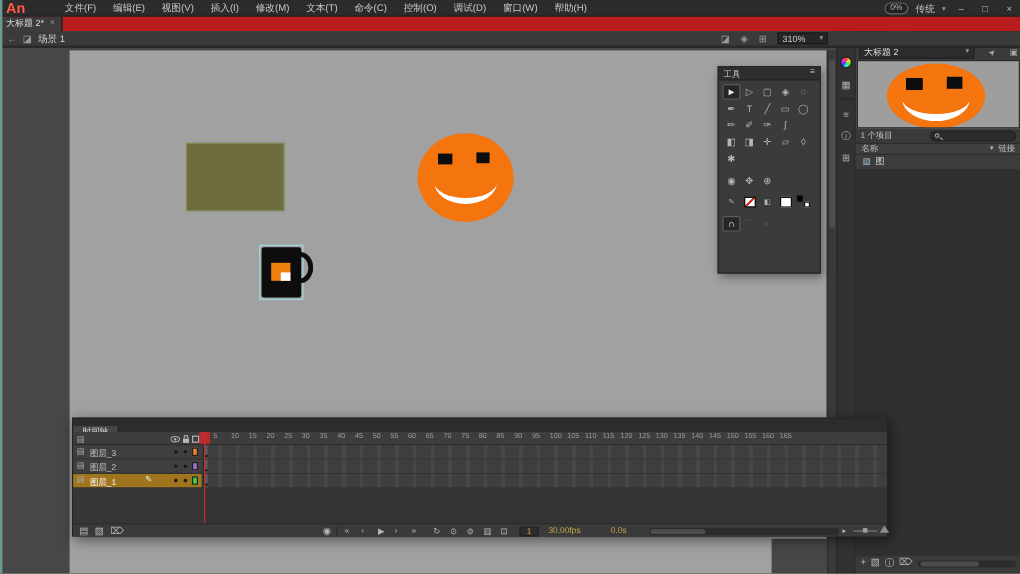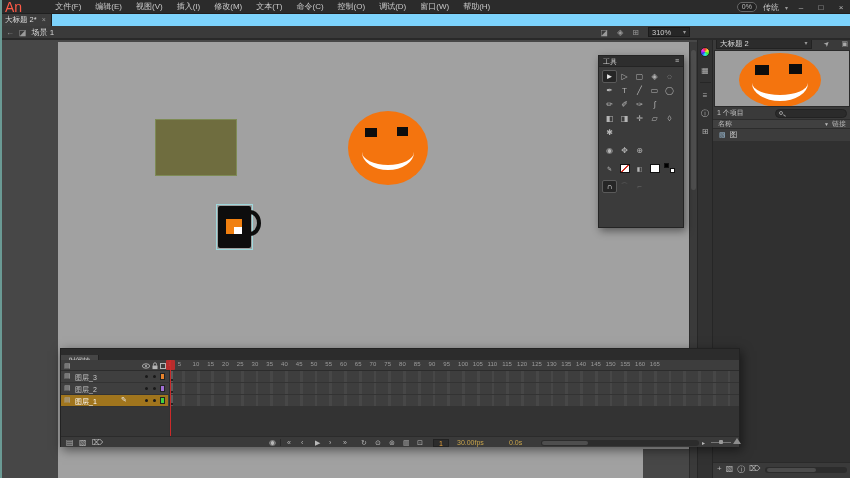--- a/index.html
+++ b/index.html
@@ -2,30 +2,30 @@
 <html><head>
 <meta charset="utf-8">
 <style>
   * { box-sizing: border-box; margin: 0; padding: 0; }
   html,body { width:850px; height:478px; overflow:hidden; }
   body { position:relative; background:#474747; font-family:"Liberation Sans","DejaVu Sans",sans-serif; color:#cfcfcf; }
   .abs { position:absolute; }
 
   
   .menubar { left:0; top:0; width:850px; height:14px; background:#2b2b2b; border-bottom:1px solid #1f1f1f; display:flex; align-items:center; z-index:40; }
-  .logo { color:#ff5a47; font-weight:normal; font-size:14px; padding:0 6px 0 5px; }
+  .logo { color:#ff5a47; font-weight:bold; font-size:12px; padding:0 6px 0 5px; }
   .menu-item { font-size:8px; color:#c9c9c9; padding:0 7px; line-height:14px; cursor:default; }
   .menubar-right { position:absolute; right:2px; top:0; height:14px; display:flex; align-items:center; gap:6px; }
   .badge { font-size:7px; color:#bbb; border:1px solid #666; border-radius:6px; padding:0 4px; line-height:8px; background:#222; }
   .workspace { font-size:8px; color:#c9c9c9; }
   .caret { font-size:6px; color:#999; }
   .winbtn { font-size:8px; color:#bbb; width:14px; text-align:center; }
 
   
-  .tabbar { left:0; top:14px; width:850px; height:12px; background:#7dd3fc; z-index:40; }
+  .tabbar { left:0; top:14px; width:850px; height:12px; background:#b91c1c; z-index:40; }
   .doctab { position:absolute; left:0; top:0; height:12px; background:#3c3c3c; border-right:1px solid #1d1d1d; padding:0 5px; font-size:7.5px; line-height:12px; color:#ddd; display:flex; gap:5px; align-items:center; }
   .doctab .x { color:#999; font-size:7px; }
 
   
   .editbar { left:0; top:26px; width:850px; height:14px; background:#3a3a3a; border-bottom:2px solid #292929; z-index:40; display:flex; align-items:center; }
   .eb-left { display:flex; align-items:center; gap:5px; padding-left:6px; }
   .eb-icon { font-size:8px; color:#9a9a9a; }
   .eb-scene { font-size:8px; color:#d5d5d5; }
   .eb-right { position:absolute; right:160px; top:0; height:12px; display:flex; align-items:center; gap:9px; }
   .zoom-field { background:#262626; border:1px solid #1b1b1b; color:#ccc; font-size:7.5px; padding:0 3px; height:10px; line-height:9px; width:42px; display:flex; justify-content:space-between; align-items:center; }

